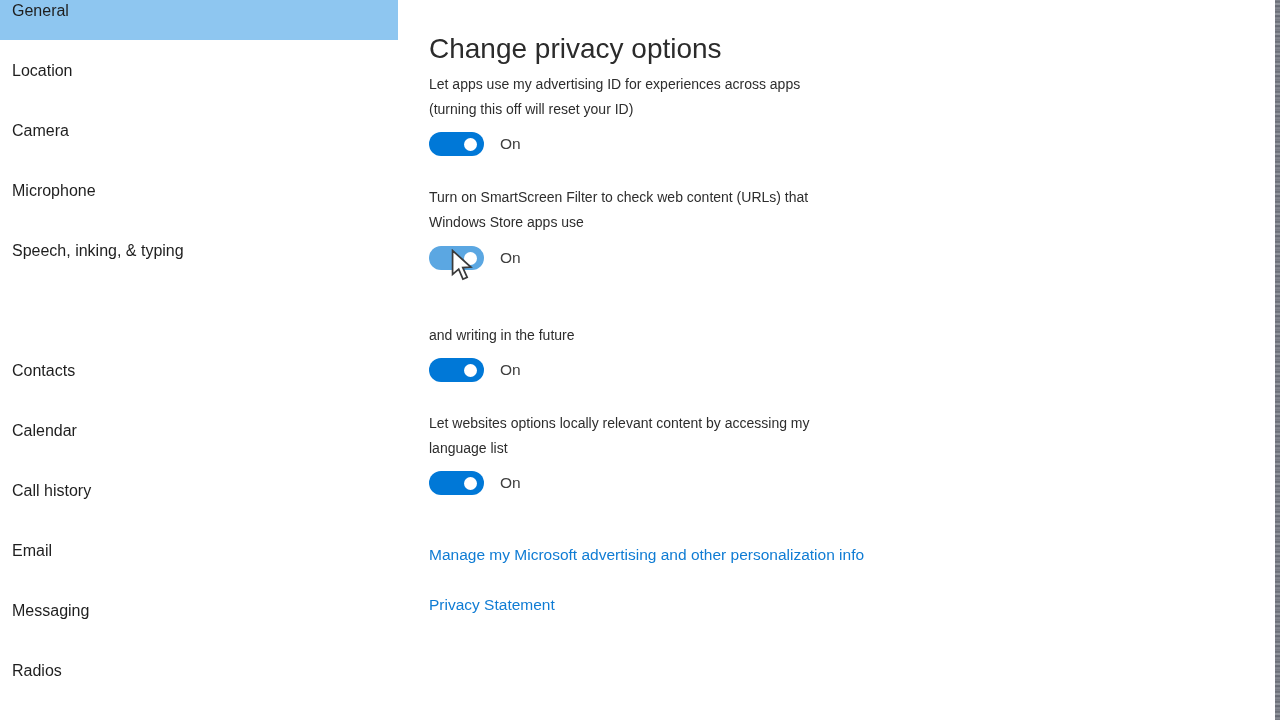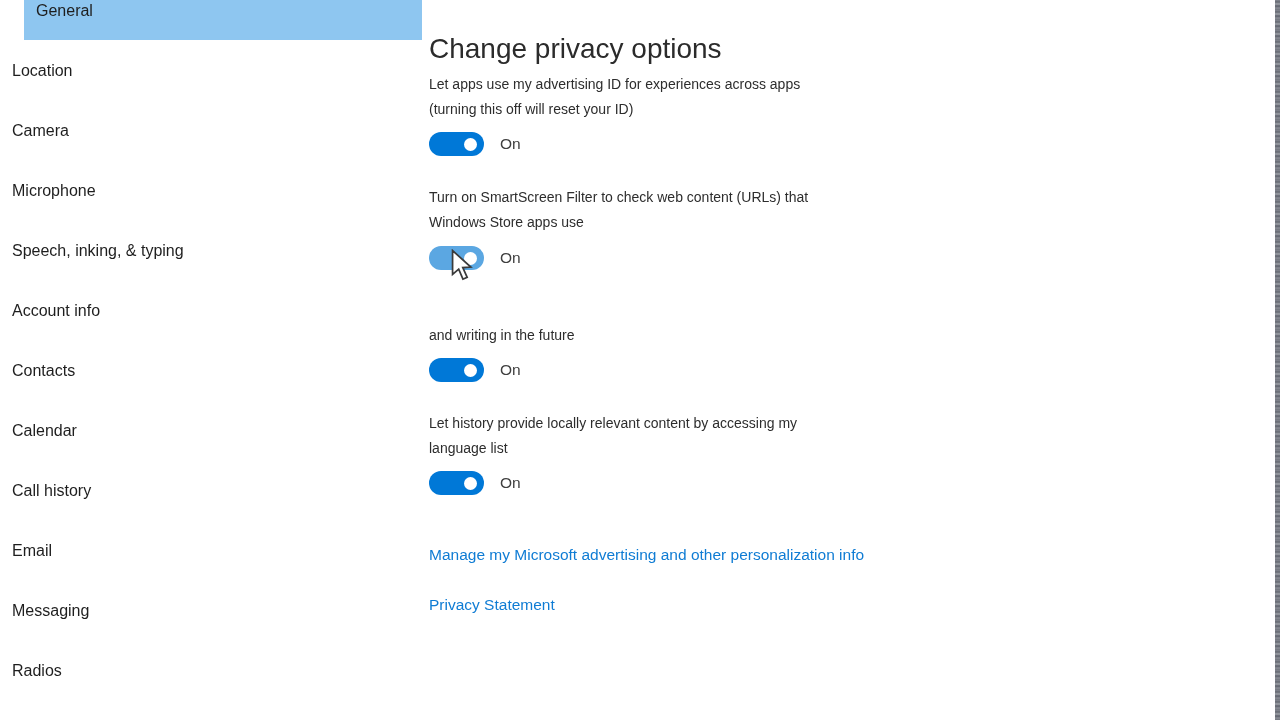--- a/index.html
+++ b/index.html
@@ -27,21 +27,20 @@
   }
   .nav-item {
     position: absolute;
     left: 0;
     width: 398px;
     height: 40px;
     cursor: default;
   }
   .nav-item.selected {
     background: #8ec6f0;
-    margin-left: 24px;
   }
   .nav-label {
     position: absolute;
     left: 12px;
     top: 2px;
     font-size: 16px;
     line-height: 18px;
     color: #1e1e1e;
     white-space: nowrap;
   }
@@ -154,23 +153,20 @@
       </div>
     <div class="nav-item" style="top:120px">
         <span class="nav-label">Camera</span>
       </div>
     <div class="nav-item" style="top:180px">
         <span class="nav-label">Microphone</span>
       </div>
     <div class="nav-item" style="top:240px">
         <span class="nav-label">Speech, inking, &amp; typing</span>
       </div>
-    <div class="nav-item" style="top:300px">
-        <span class="nav-label">Account info</span>
-      </div>
     <div class="nav-item" style="top:360px">
         <span class="nav-label">Contacts</span>
       </div>
     <div class="nav-item" style="top:420px">
         <span class="nav-label">Calendar</span>
       </div>
     <div class="nav-item" style="top:480px">
         <span class="nav-label">Call history</span>
       </div>
     <div class="nav-item" style="top:540px">
@@ -201,21 +197,21 @@
       <span class="knob"></span>
     </div>
     <div class="toggle-state" style="top:246px">On</div>
 
     <div class="setting-desc-line" style="top:323px">and writing in the future</div>
     <div class="toggle" style="top:358px">
       <span class="knob"></span>
     </div>
     <div class="toggle-state" style="top:358px">On</div>
 
-    <div class="setting-desc-line" style="top:411px">Let history provide locally relevant content by accessing my</div>
+    <div class="setting-desc-line" style="top:411px">Let websites options locally relevant content by accessing my</div>
     <div class="setting-desc-line" style="top:436px">language list</div>
     <div class="toggle" style="top:471px">
       <span class="knob"></span>
     </div>
     <div class="toggle-state" style="top:471px">On</div>
 
     <a class="link" style="top:524px">Manage my Microsoft advertising and other personalization info</a>
     <a class="link" style="top:574px">Privacy Statement</a>
 
   </main>

